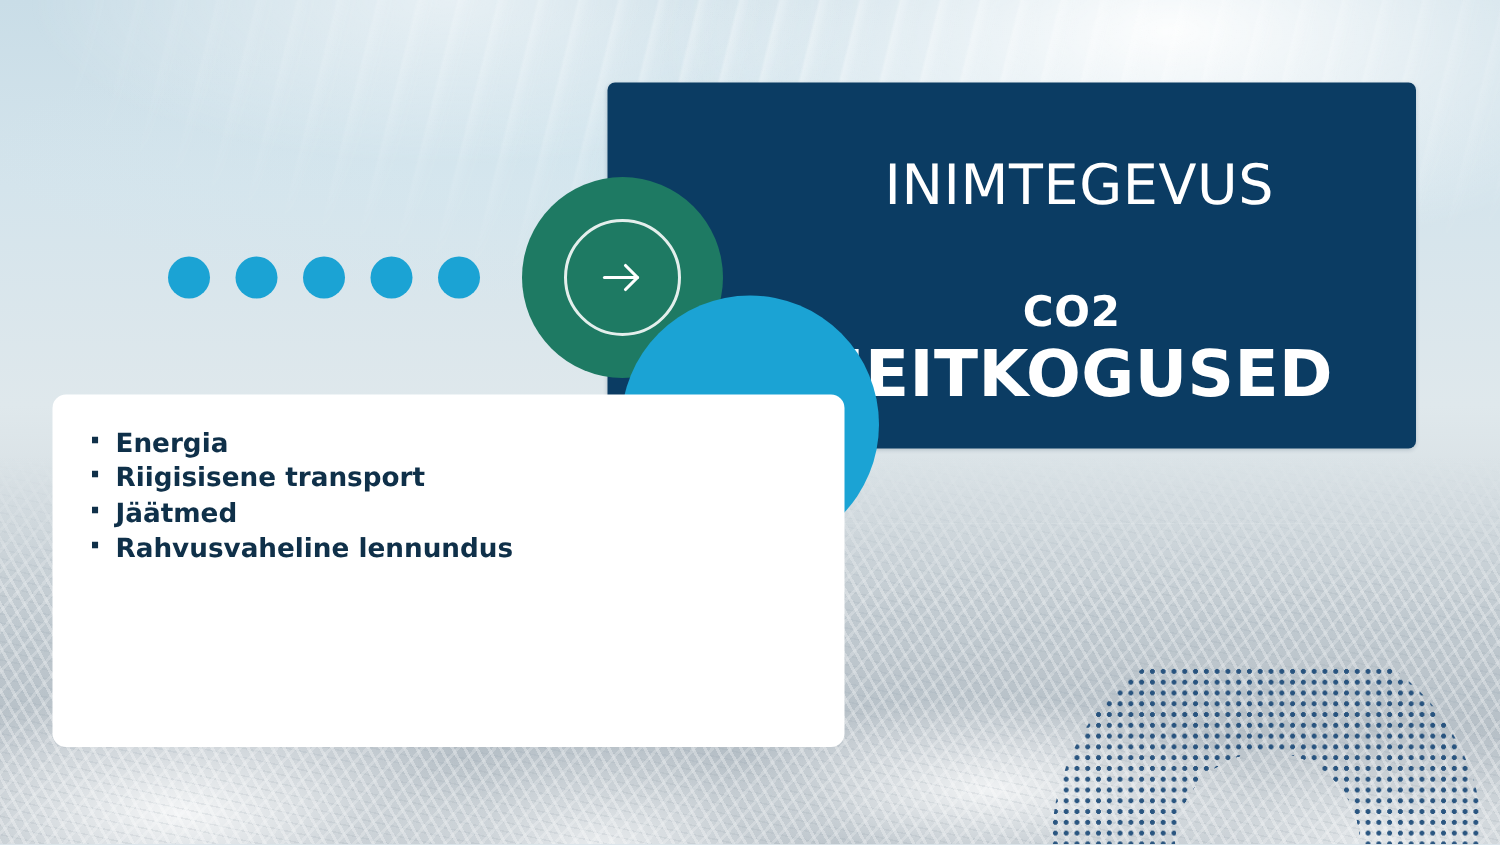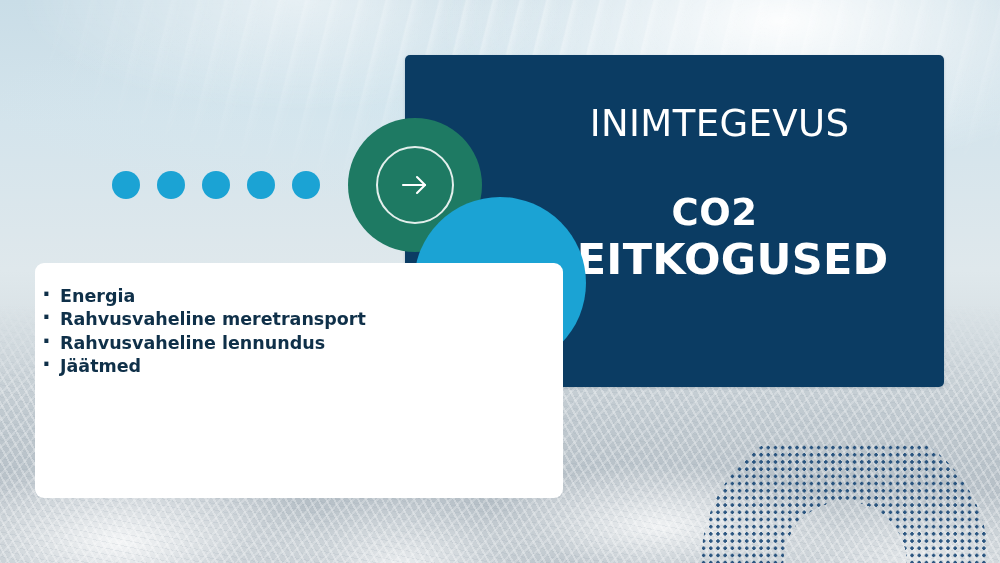--- a/index.html
+++ b/index.html
@@ -88,21 +88,21 @@
   }
   .dot-row .dot {
     width:28px; height:28px; border-radius:50%;
     background:#1ba3d4;
   }
 
   
   .navy-card {
     position:absolute;
     left:405px; top:55px;
-    width:539px; height:332px;
+    width:539px; height:244px;
     background:#0b3c63;
     border-radius:5px;
     box-shadow:0 1px 3px rgba(10,40,65,.18);
   }
   .navy-card .eyebrow {
     position:absolute;
     left:0; right:0; top:47px;
     text-align:center;
     color:#ffffff;
     font-size:37px;
@@ -112,21 +112,21 @@
   }
   .navy-card .headline {
     position:absolute;
     left:0; right:0; top:138px;
     text-align:center;
     color:#ffffff;
     font-weight:800;
     line-height:1.06;
     padding-left:80px;
   }
-  .navy-card .headline .l1 { display:block; font-size:37px; letter-spacing:.5px; }
+  .navy-card .headline .l1 { display:block; font-size:28px; letter-spacing:.5px; }
   .navy-card .headline .l2 { display:block; font-size:43px; letter-spacing:.3px; margin-top:5px; }
 
   
   .green-circle {
     position:absolute;
     left:348px; top:118px;
     width:134px; height:134px;
     border-radius:50%;
     background:#1e7a63;
     display:flex; align-items:center; justify-content:center;
@@ -163,21 +163,21 @@
   .white-card {
     position:absolute;
     left:35px; top:263px;
     width:528px; height:235px;
     background:#ffffff;
     border-radius:9px;
   }
   .white-card ul {
     list-style:none;
     margin:0;
-    padding:22px 0 0 5px;
+    padding:22px 0 0 22px;
   }
   .white-card li {
     position:relative;
     color:#0f3049;
     font-size:17.5px;
     font-weight:700;
     line-height:23.3px;
     padding-left:20px;
     white-space:nowrap;
   }
@@ -231,19 +231,19 @@
     </span>
   </div>
 
   <div class="cyan-circle"></div>
 
   <div class="stray-e">e.</div>
 
   <div class="white-card">
     <ul>
       <li>Energia</li>
-      <li>Rahvusvaheline meretransport</li>
+      <li>Riigisisene transport</li>
+      <li>Jäätmed</li>
       <li>Rahvusvaheline lennundus</li>
-      <li>Jäätmed</li>
     </ul>
   </div>
 
 </div>
 
 </body></html>

